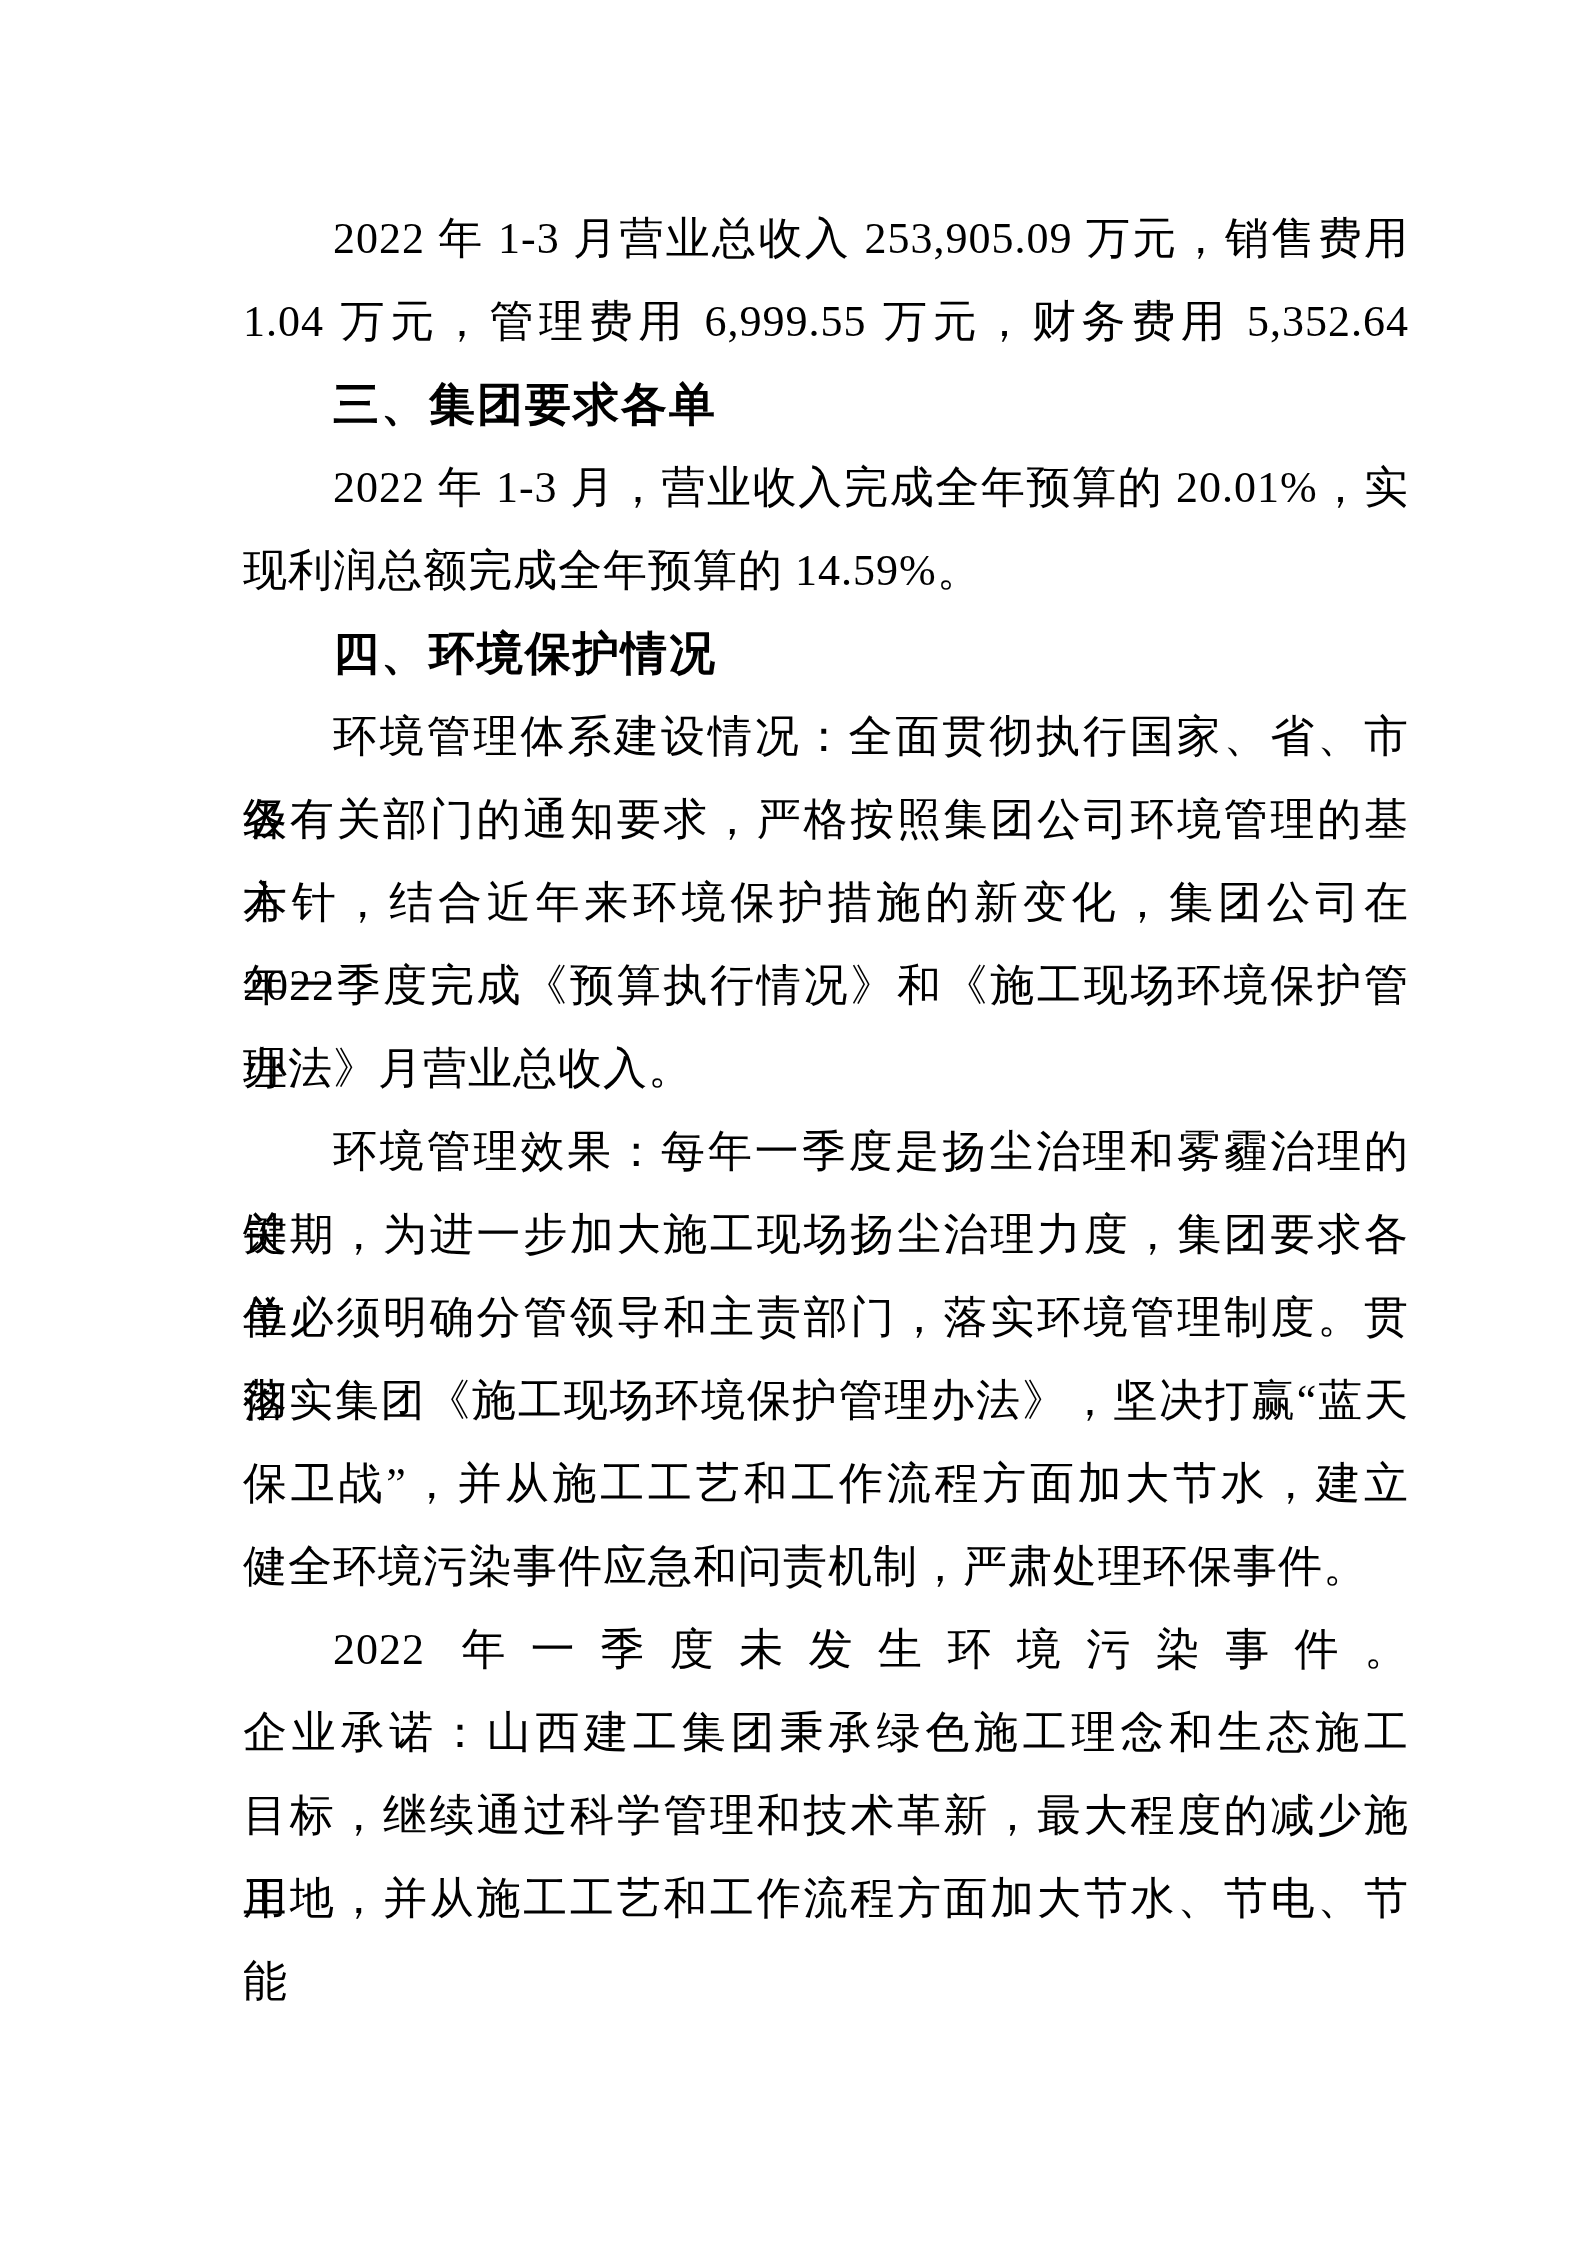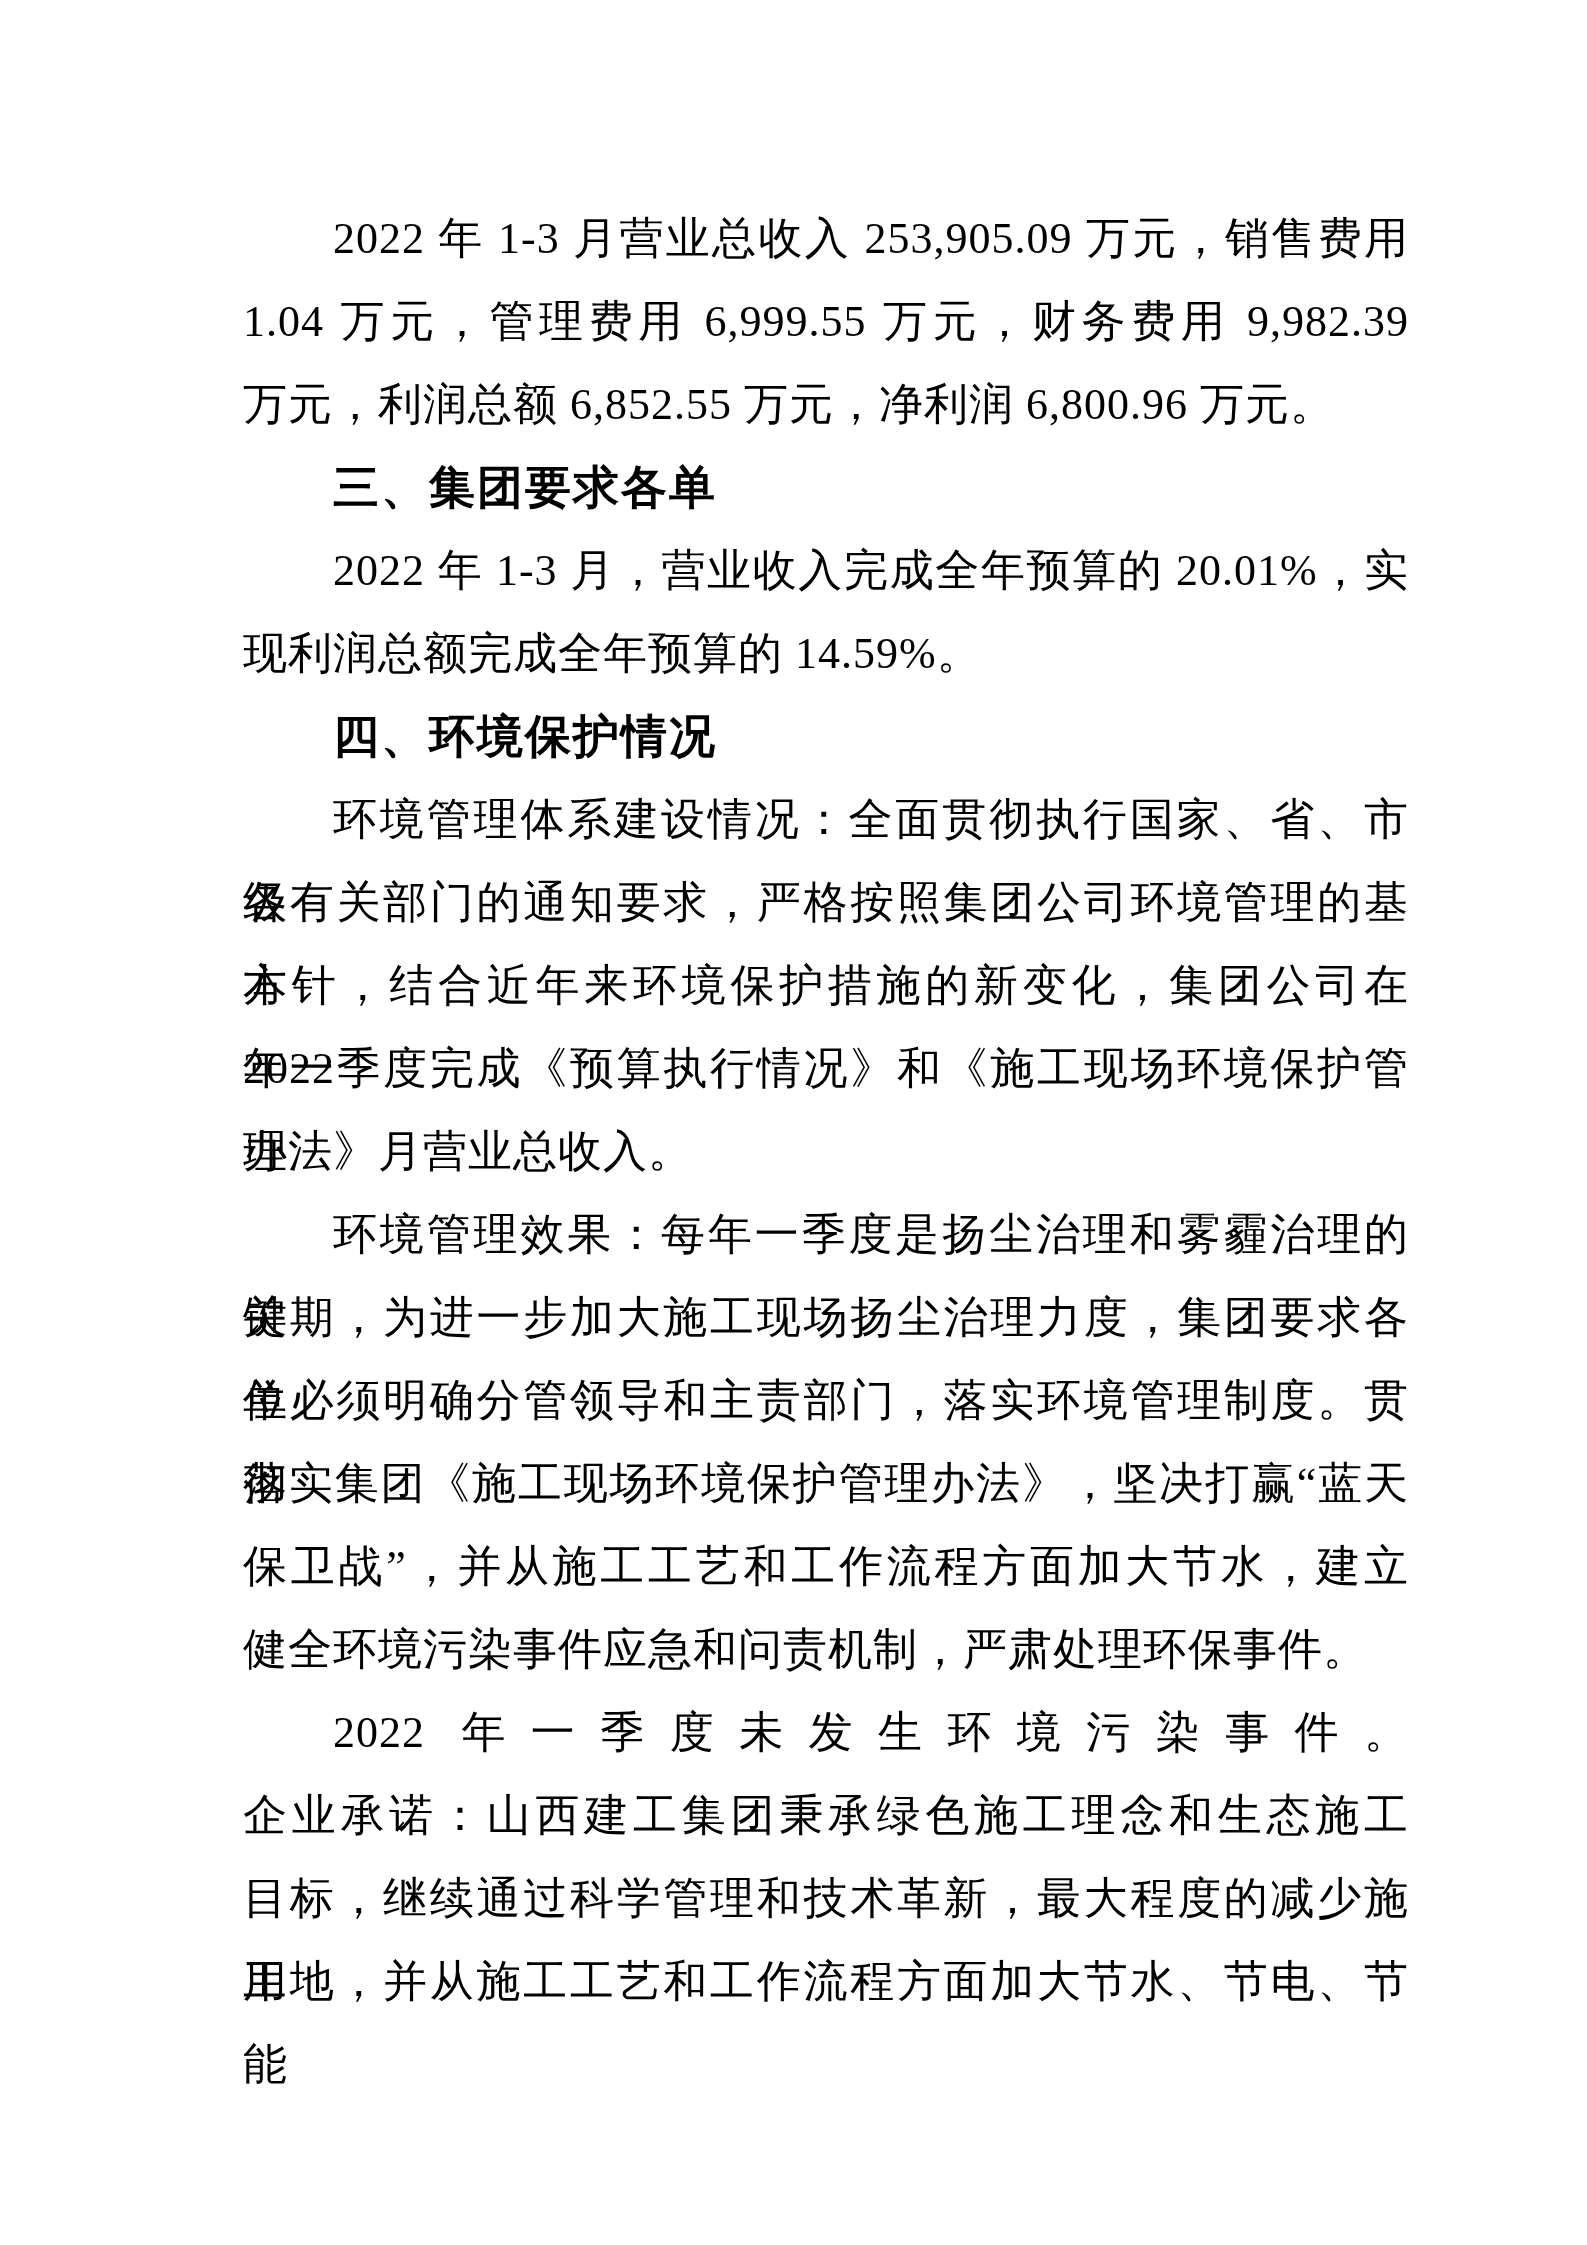--- a/index.html
+++ b/index.html
@@ -38,22 +38,21 @@
     font-size:46px;
     letter-spacing:2px;
   }
 </style>
 </head>
 <body>
 
 <div class="page">
   <div class="content">
     <div class="line ind j">2022 年 1-3 月营业总收入 253,905.09 万元，销售费用</div>
-    <div class="line j">1.04 万元，管理费用 6,999.55 万元，财务费用 9,982.39</div>
-    <div class="line">万元，利润总额 6,852.55 万元，净利润 6,800.96 万元。</div>
+    <div class="line j">1.04 万元，管理费用 6,999.55 万元，财务费用 5,352.64</div>
     <div class="line h ind">三、集团要求各单</div>
     <div class="line ind j">2022 年 1-3 月，营业收入完成全年预算的 20.01%，实</div>
     <div class="line">现利润总额完成全年预算的 14.59%。</div>
     <div class="line h ind">四、环境保护情况</div>
     <div class="line ind j">环境管理体系建设情况：全面贯彻执行国家、省、市各</div>
     <div class="line j">级有关部门的通知要求，严格按照集团公司环境管理的基本</div>
     <div class="line j">方针，结合近年来环境保护措施的新变化，集团公司在 2022</div>
     <div class="line j">年一季度完成《预算执行情况》和《施工现场环境保护管理</div>
     <div class="line">办法》月营业总收入。</div>
     <div class="line ind j">环境管理效果：每年一季度是扬尘治理和雾霾治理的关</div>

